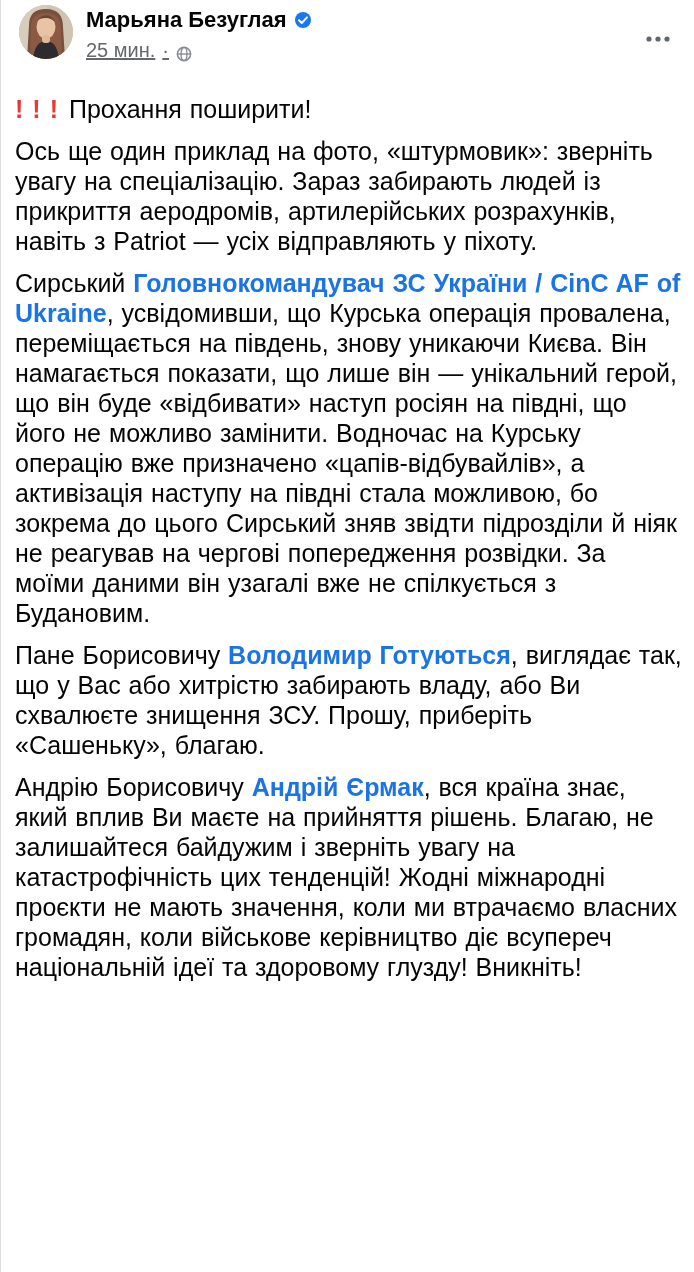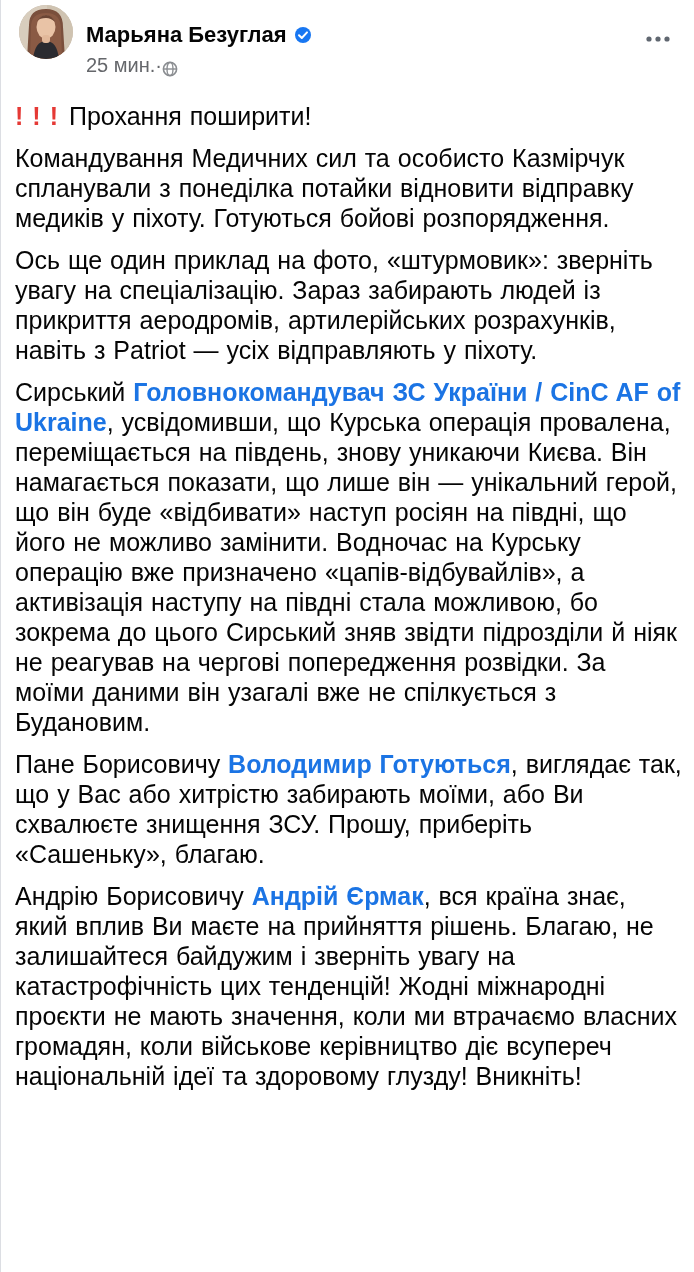--- a/index.html
+++ b/index.html
@@ -16,35 +16,35 @@
   }
   
   .header { display:flex; align-items:flex-start; padding:5px 16px 0 18px; position:relative; }
   .avatar {
     width:54px; height:54px; border-radius:50%; overflow:hidden;
     flex:0 0 54px; cursor:pointer; background:#d6cabb;
     box-shadow:inset 0 0 0 1px rgba(0,0,0,.08);
   }
   .avatar svg { display:block; width:100%; height:100%; }
   .hmeta { margin-left:13px; padding-top:2px; }
-  .name-row { display:flex; align-items:center; gap:8px;margin-top:15px; }
+  .name-row { display:flex; align-items:center; gap:8px; }
   .name { font-weight:bold; font-size:22px; line-height:26px; color:#050505; cursor:pointer; }
   .badge { width:16px; height:16px; display:inline-block; }
   .badge svg { display:block; }
-  .sub-row { display:flex; align-items:center; margin-top:6px; color:#65676b; font-size:20px; }
+  .sub-row { display:flex; align-items:center; gap:7px; margin-top:6px; color:#65676b; font-size:20px;text-decoration:underline; }
   .sub-row .sep { color:#65676b; font-size:20px; }
   .globe { width:16px; height:16px; display:inline-block; margin-top:2px; }
   .more {
     position:absolute; right:18px; top:25px; width:36px; height:28px;
     display:flex; align-items:center; justify-content:center; cursor:pointer; border-radius:6px;
   }
   
   .content { padding:20px 12px 0 14px; }
   .content p {
-    font-size:25px; line-height:30px; margin:4px 0 12px 0;
+    font-size:25px; line-height:30px; margin:12px 0 12px 0;
     color:#050505; letter-spacing:0; word-spacing:1px;
   }
   .excl {
     color:#e53935; font-weight:bold; letter-spacing:9px; margin-right:2px;
   }
   .mention { color:#1b74e4; font-weight:bold; cursor:pointer; }
 </style>
 </head>
 <body>
 
@@ -99,20 +99,19 @@
       <svg width="26" height="8" viewBox="0 0 26 8">
         <circle cx="4" cy="4" r="2.6" fill="#606770"></circle>
         <circle cx="13" cy="4" r="2.6" fill="#606770"></circle>
         <circle cx="22" cy="4" r="2.6" fill="#606770"></circle>
       </svg>
     </div>
   </div>
 
   <div class="content" id="post-content">
       <p><span class="excl">!!!</span><span>Прохання поширити!</span></p>
-      <p><span>Командування Медичних сил та особисто Казмірчук спланували з понеділка потайки відновити відправку медиків у піхоту. Готуються бойові розпорядження.</span></p>
       <p><span>Ось ще один приклад на фото, «штурмовик»: зверніть увагу на спеціалізацію. Зараз забирають людей із прикриття аеродромів, артилерійських розрахунків, навіть з Patriot — усіх відправляють у піхоту.</span></p>
       <p><span>Сирський </span><span class="mention">Головнокомандувач ЗС України / CinC AF of Ukraine</span><span>, усвідомивши, що Курська операція провалена, переміщається на південь, знову уникаючи Києва. Він намагається показати, що лише він — унікальний герой, що він буде «відбивати» наступ росіян на півдні, що його не можливо замінити. Водночас на Курську операцію вже призначено «цапів-відбувайлів», а активізація наступу на півдні стала можливою, бо зокрема до цього Сирський зняв звідти підрозділи й ніяк не реагував на чергові попередження розвідки. За моїми даними він узагалі вже не спілкується з Будановим.</span></p>
-      <p><span>Пане Борисовичу </span><span class="mention">Володимир Готуються</span><span>, виглядає так, що у Вас або хитрістю забирають моїми, або Ви схвалюєте знищення ЗСУ. Прошу, приберіть «Сашеньку», благаю.</span></p>
+      <p><span>Пане Борисовичу </span><span class="mention">Володимир Готуються</span><span>, виглядає так, що у Вас або хитрістю забирають владу, або Ви схвалюєте знищення ЗСУ. Прошу, приберіть «Сашеньку», благаю.</span></p>
       <p><span>Андрію Борисовичу </span><span class="mention">Андрій Єрмак</span><span>, вся країна знає, який вплив Ви маєте на прийняття рішень. Благаю, не залишайтеся байдужим і зверніть увагу на катастрофічність цих тенденцій! Жодні міжнародні проєкти не мають значення, коли ми втрачаємо власних громадян, коли військове керівництво діє всупереч національній ідеї та здоровому глузду! Вникніть!</span></p>
     </div>
 
 </div>
 
 </body></html>

